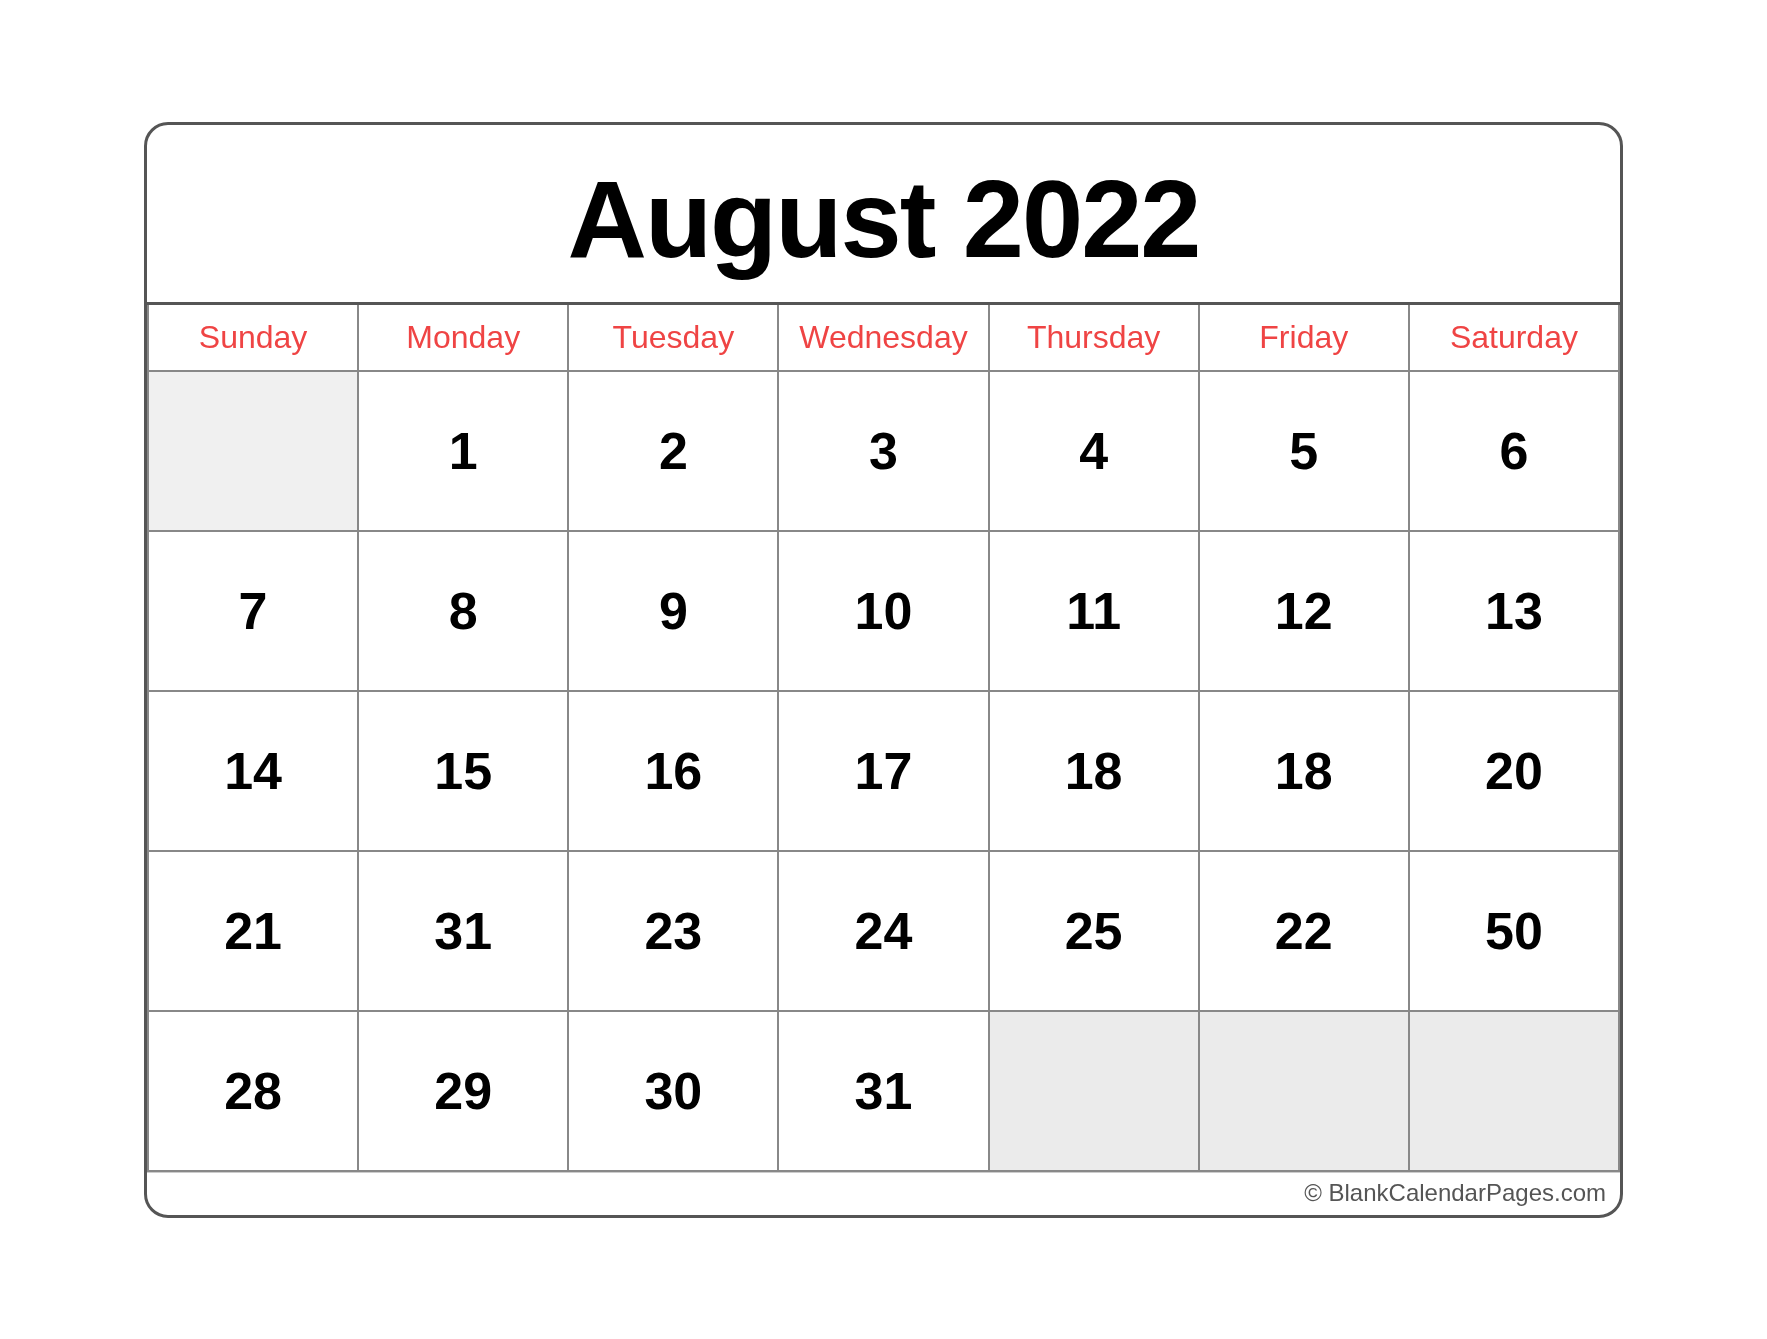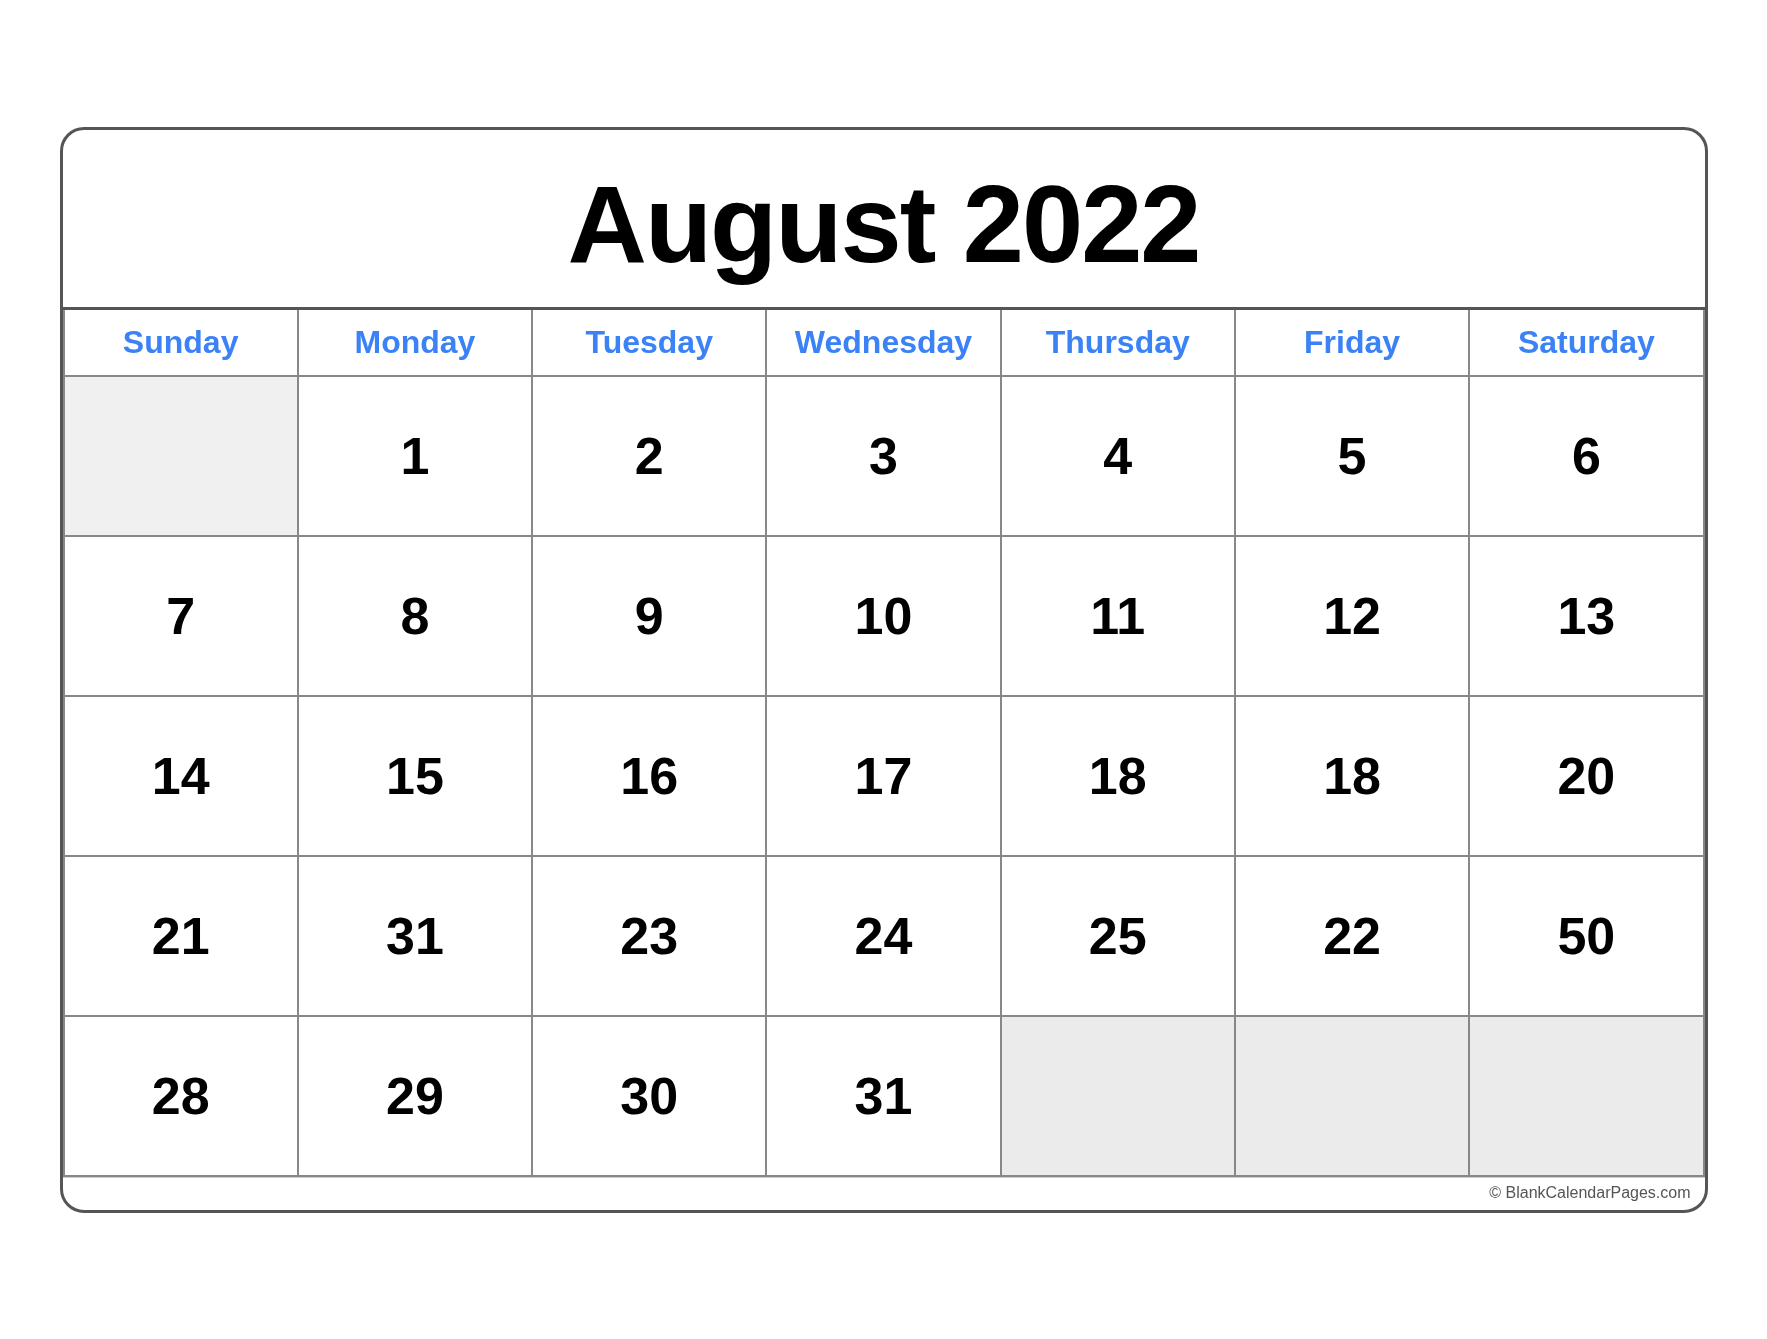--- a/index.html
+++ b/index.html
@@ -11,21 +11,21 @@
     body {
       background: #fff;
       display: flex;
       justify-content: center;
       align-items: center;
       min-height: 100vh;
       font-family: Arial, Helvetica, sans-serif;
     }
 
     .calendar-wrapper {
-      width: 1648px;
+      width: 1479px;
       background: #fff;
       border: 3px solid #555;
       border-radius: 24px;
       overflow: hidden;
       margin: 30px auto;
     }
 
     .calendar-title {
       text-align: center;
       font-size: 110px;
@@ -39,22 +39,22 @@
       width: 100%;
       border-collapse: collapse;
       border-top: 3px solid #555;
     }
 
     .calendar-table th {
       border: 2px solid #888;
       padding: 14px 10px;
       text-align: center;
       font-size: 32px;
-      font-weight: 700;
-      color: #3b82f6;
+      font-weight: 400;
+      color: #ef4444;
       background: #fff;
     }
 
     .calendar-table td {
       border: 2px solid #888;
       width: calc(100% / 7);
       height: 160px;
       vertical-align: middle;
       text-align: center;
       font-size: 52px;
@@ -66,21 +66,21 @@
     .calendar-table td.empty {
       background: #f0f0f0;
     }
 
     .calendar-table td.greyed {
       background: #ebebeb;
     }
 
     .watermark {
       text-align: right;
-      font-size: 16px;
+      font-size: 24px;
       color: #555;
       padding: 6px 14px 8px 0;
       border-top: 1px solid #ccc;
     }
   </style>
 </head>
 <body>
 
 <div class="calendar-wrapper">
   <div class="calendar-title">August 2022</div>

